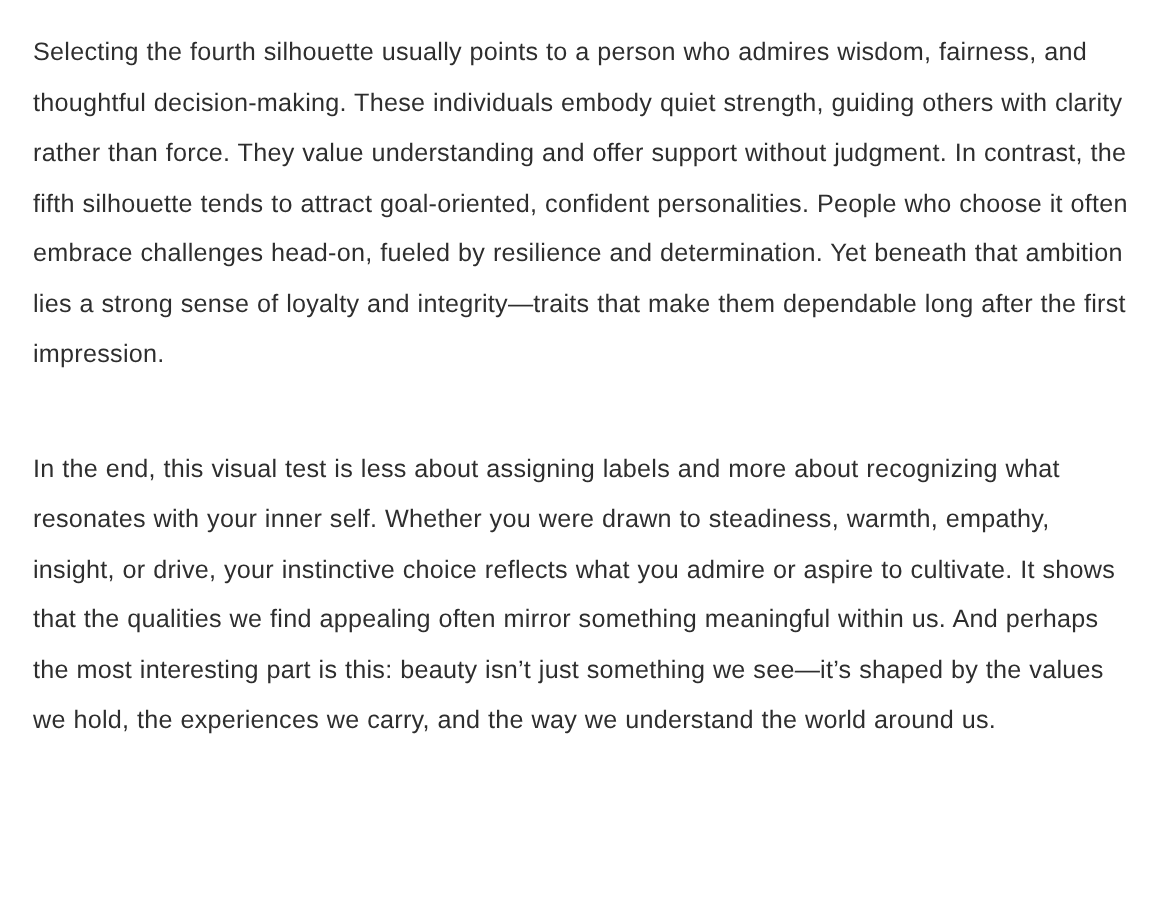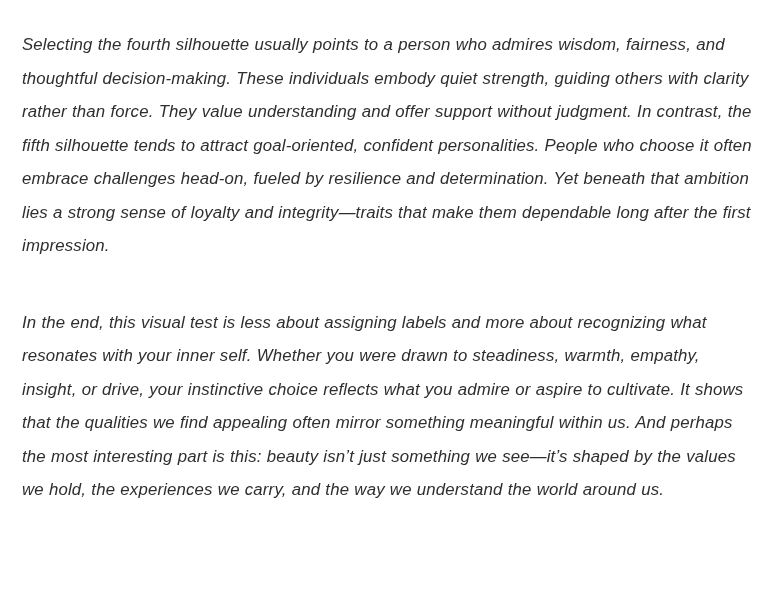--- a/index.html
+++ b/index.html
@@ -8,23 +8,22 @@
     background: #ffffff;
   }
   body {
     width: 781px;
     height: 612px;
     font-family: "Liberation Sans", sans-serif;
     color: #2b2b2b;
     overflow: hidden;
   }
   .article {
-    padding: 28px 24px 0 22px;
+    padding: 18px 24px 0 22px;
     box-sizing: border-box;
-    font-style: italic;
   }
   .paragraph {
     font-size: 16.8px;
     line-height: 33.5px;
     color: #2e2e2e;
     margin: 0 0 28px 0;
     text-align: left;
     letter-spacing: 0.01em;
     word-spacing: 0.02em;
   }

